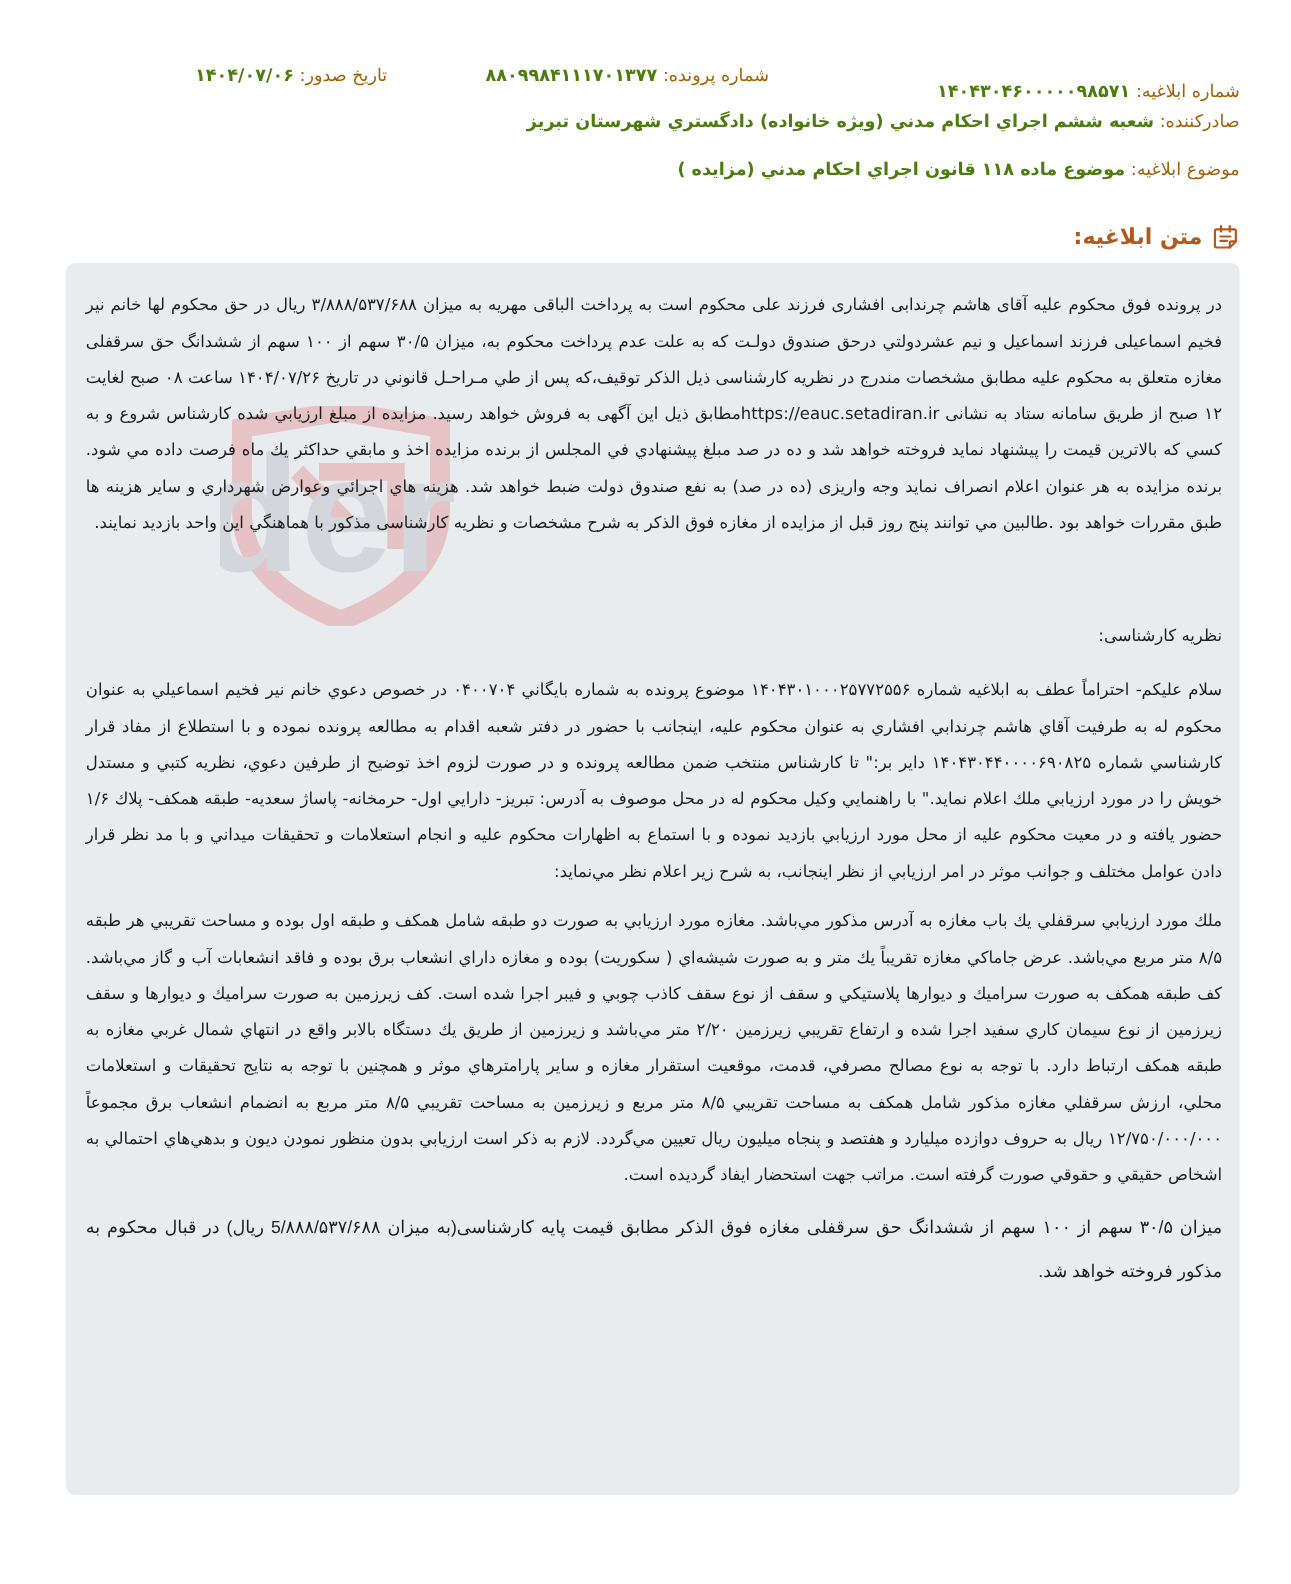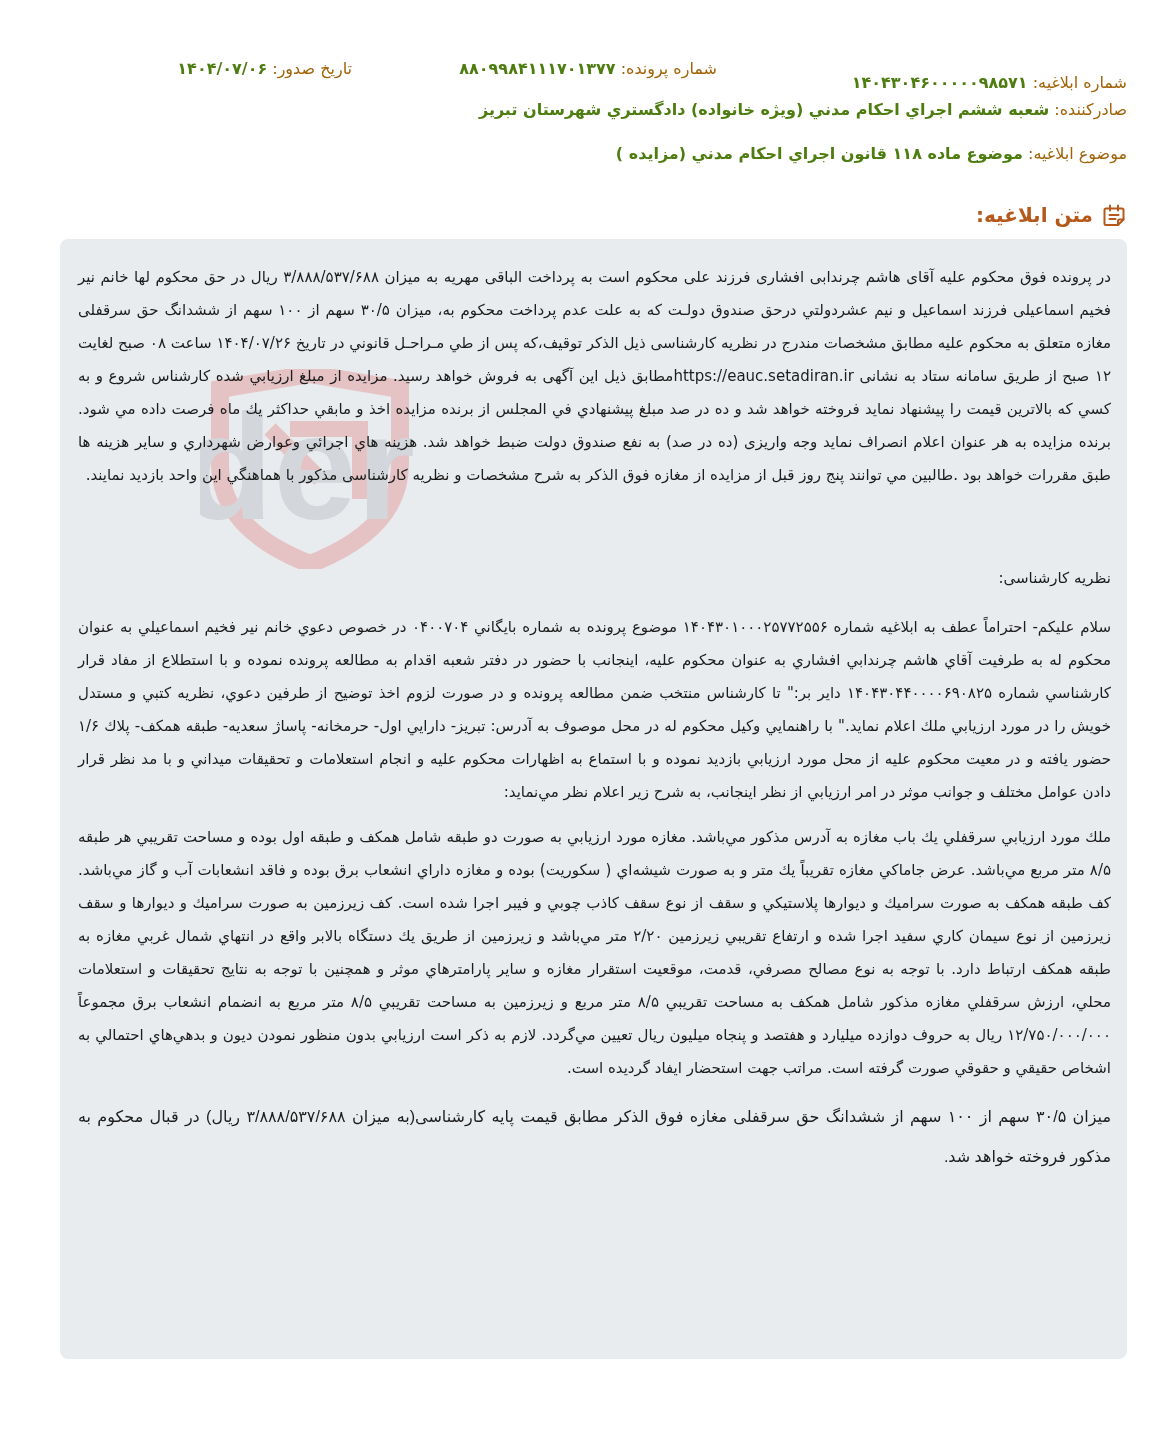--- a/index.html
+++ b/index.html
@@ -38,21 +38,21 @@
       height: 24px;
     }
     .meta-item {
       position: absolute;
       top: 0;
       font-size: 16px;
       line-height: 24px;
       white-space: nowrap;
     }
     .meta-item.notice { right: 0; margin-top: 14px; }
-    .meta-item.case { right: 410px; text-align: right; }
+    .meta-item.case { right: 428px; text-align: right; }
     .meta-item.date { right: 775px; }
 
     .row-issuer { top: 98px; }
     .row-subject { top: 142px; }
 
     .section-heading {
       position: absolute;
       top: 202px;
       right: 47px;
       display: flex;
@@ -162,14 +162,14 @@
   <p class="p-body1"><span>در پرونده فوق محکوم علیه آقای هاشم چرندابی افشاری فرزند علی محکوم است به پرداخت الباقی مهریه به میزان ۳/۸۸۸/۵۳۷/۶۸۸ ریال در حق محکوم لها خانم نیر فخیم اسماعیلی فرزند اسماعیل و نیم عشردولتي درحق صندوق دولـت که به علت عدم پرداخت محکوم به، میزان ۳۰/۵ سهم از ۱۰۰ سهم از ششدانگ حق سرقفلی مغازه متعلق به محکوم علیه مطابق مشخصات مندرج در نظریه کارشناسی ذیل الذکر توقیف،که پس از طي مـراحـل قانوني در تاريخ ۱۴۰۴/۰۷/۲۶ ساعت ۰۸ صبح لغايت ۱۲ صبح از طريق سامانه ستاد به نشانی </span><span class="url">https://eauc.setadiran.ir</span><span>مطابق ذیل این آگهی به فروش خواهد رسيد. مزايده از مبلغ ارزيابي شده كارشناس شروع و به كسي كه بالاترين قيمت را پيشنهاد نمايد فروخته خواهد شد و ده در صد مبلغ پيشنهادي في المجلس از برنده مزايده اخذ و مابقي حداكثر يك ماه فرصت داده مي شود. برنده مزایده به هر عنوان اعلام انصراف نماید وجه واریزی (ده در صد) به نفع صندوق دولت ضبط خواهد شد. هزينه هاي اجرائي وعوارض شهرداري و ساير هزينه ها طبق مقررات خواهد بود .طالبين مي توانند پنج روز قبل از مزايده از مغازه فوق الذکر به شرح مشخصات و نظریه کارشناسی مذکور با هماهنگي اين واحد بازديد نمايند.</span></p>
 
   <div class="spacer-lg"></div>
 
   <p class="p-heading2">نظريه کارشناسی:</p>
 
   <p class="p-body2">سلام عليكم- احتراماً عطف به ابلاغيه شماره ۱۴۰۴۳۰۱۰۰۰۲۵۷۷۲۵۵۶ موضوع پرونده به شماره بايگاني ۰۴۰۰۷۰۴ در خصوص دعوي خانم نير  فخيم اسماعيلي به عنوان محكوم له  به طرفيت آقاي هاشم چرندابي افشاري به عنوان محكوم عليه، اينجانب با حضور در دفتر شعبه اقدام به مطالعه پرونده نموده و با استطلاع  از مفاد قرار كارشناسي شماره ۱۴۰۴۳۰۴۴۰۰۰۰۶۹۰۸۲۵  داير بر:"  تا كارشناس منتخب ضمن مطالعه پرونده و در صورت لزوم اخذ توضيح از طرفين دعوي، نظريه كتبي و مستدل خويش را در مورد ارزيابي ملك اعلام نمايد."  با راهنمايي وكيل محكوم له  در محل موصوف به آدرس: تبريز- دارايي اول- حرمخانه- پاساژ سعديه- طبقه همكف- پلاك ۱/۶  حضور يافته و در معيت محكوم عليه از محل مورد ارزيابي بازديد نموده و با استماع به اظهارات محكوم عليه و انجام استعلامات و تحقيقات ميداني و با مد نظر قرار دادن عوامل مختلف و جوانب موثر  در امر ارزيابي از نظر اينجانب، به شرح زير اعلام نظر مي‌نمايد:</p>
 
   <p class="p-body3">ملك مورد ارزيابي سرقفلي يك باب مغازه به آدرس مذكور مي‌باشد. مغازه مورد ارزيابي به صورت دو طبقه شامل همكف و طبقه اول بوده و مساحت تقريبي هر طبقه  ۸/۵ متر مربع مي‌باشد. عرض جاماكي مغازه تقريباً يك متر و  به صورت شيشه‌اي ( سكوريت) بوده و مغازه داراي انشعاب برق بوده و فاقد انشعابات آب و گاز مي‌باشد. كف طبقه همكف به صورت سراميك و ديوارها پلاستيكي و سقف از نوع سقف كاذب چوبي و فيبر اجرا شده است. كف زيرزمين به صورت سراميك و ديوارها و سقف زيرزمين از نوع سيمان كاري سفيد اجرا شده و ارتفاع تقريبي زيرزمين ۲/۲۰ متر مي‌باشد و زيرزمين از طريق يك دستگاه بالابر واقع در انتهاي شمال غربي مغازه به طبقه همكف ارتباط دارد. با توجه به نوع مصالح مصرفي، قدمت، موقعيت استقرار مغازه و ساير پارامترهاي موثر و همچنين با توجه به نتايج تحقيقات و استعلامات محلي، ارزش سرقفلي مغازه مذكور شامل همكف به مساحت تقريبي ۸/۵ متر مربع و زيرزمين به مساحت تقريبي  ۸/۵  متر مربع به انضمام انشعاب  برق مجموعاً  ۱۲/۷۵۰/۰۰۰/۰۰۰ ريال به حروف  دوازده ميليارد و  هفتصد و پنجاه ميليون ريال تعيين مي‌گردد. لازم به ذكر است ارزيابي بدون منظور نمودن ديون و بدهي‌هاي احتمالي به اشخاص حقيقي و حقوقي صورت گرفته است. مراتب جهت استحضار ايفاد گرديده است.</p>
 
-  <p class="p-final">میزان ۳۰/۵ سهم از ۱۰۰ سهم از ششدانگ حق سرقفلی مغازه فوق الذکر مطابق قیمت پایه کارشناسی(به میزان ۳/۸۸۸/۵۳۷/۶۸۸ ریال) در قبال محکوم به مذکور فروخته خواهد شد.</p>
+  <p class="p-final">میزان ۳۰/۵ سهم از ۱۰۰ سهم از ششدانگ حق سرقفلی مغازه فوق الذکر مطابق قیمت پایه کارشناسی(به میزان 5/۸۸۸/۵۳۷/۶۸۸ ریال) در قبال محکوم به مذکور فروخته خواهد شد.</p>
 </div>
 
 </body></html>

